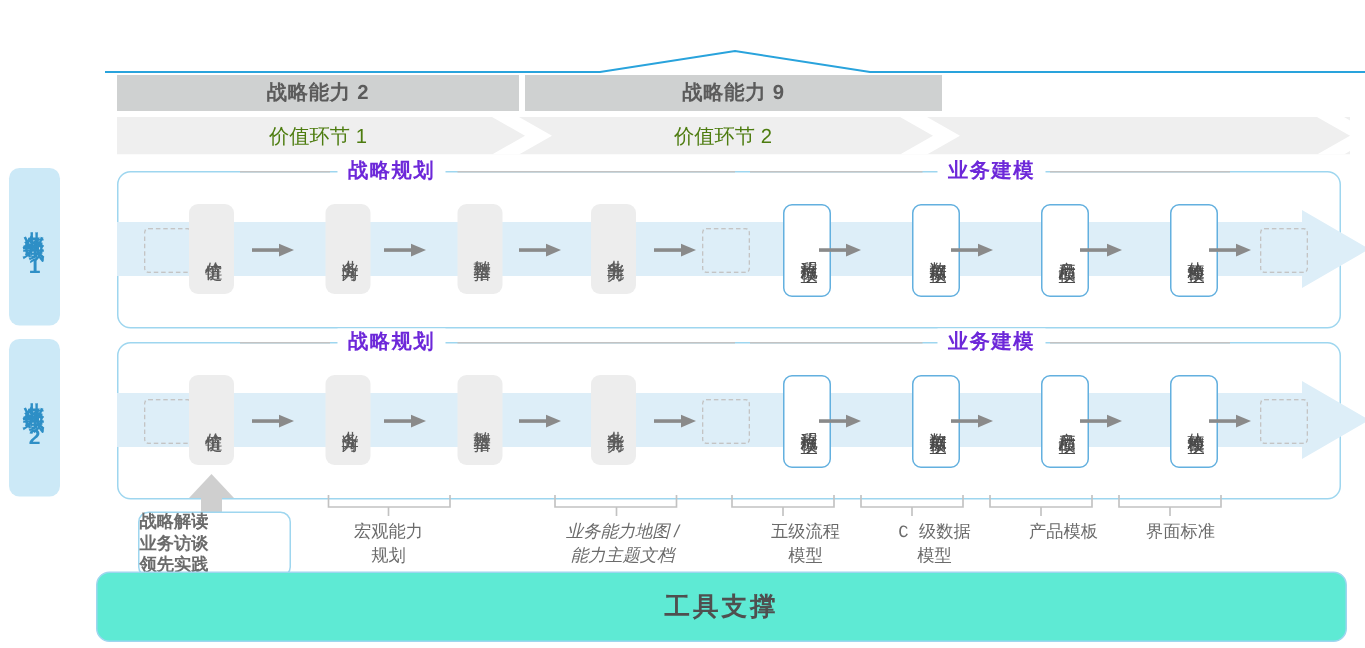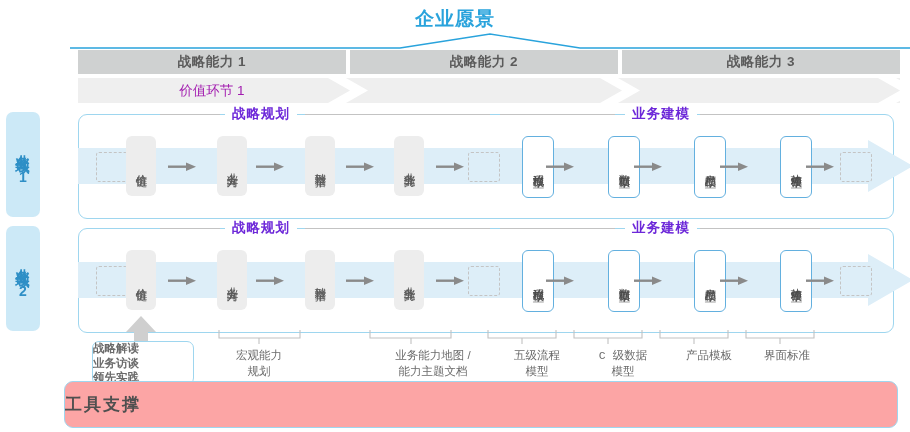--- a/index.html
+++ b/index.html
@@ -29,21 +29,21 @@
     font-size:13.5px;font-weight:bold;color:#5b5b5b;letter-spacing:.5px;
   }
   #cap-bar .cap.c1{width:268px;}
   #cap-bar .cap.c2{width:268px;}
   #cap-bar .cap.c3{width:278px;}
 
   
   #val-bar{position:absolute;left:78px;top:78px;width:822px;height:25px;}
   #val-bar .vlabels{position:absolute;left:0;top:0;width:822px;height:25px;display:flex;}
   #val-bar .vlabels .v{display:flex;align-items:center;justify-content:center;
-    font-size:13.5px;color:#a21caf;}
+    font-size:13.5px;color:#4d7c0f;}
   #val-bar .vlabels .v1{width:268px;}
   #val-bar .vlabels .v2{width:272px;}
   #val-bar .vlabels .v3{width:282px;}
 
   
   .side-label{
     position:absolute;left:6px;width:34px;background:#cce9f7;border-radius:7px;
     display:flex;align-items:center;justify-content:center;
   }
   .side-label span{
@@ -90,51 +90,50 @@
   #annot-box{
     position:absolute;left:92px;top:341px;width:100px;height:42px;
     border:1px solid #9ed6ef;border-radius:7px;background:#fff;
     display:flex;align-items:center;justify-content:flex-start;
     font-size:11.5px;line-height:1.3;color:#6b6b6b;text-align:center;font-weight:bold;
   }
 
   
   #tool-bar{
     position:absolute;left:64px;top:381px;width:832px;height:45px;
-    border:1px solid #9ed6ef;border-radius:9px;background:#fca5a5;
-    display:flex;align-items:center;justify-content:flex-start;
+    border:1px solid #9ed6ef;border-radius:9px;background:#5eead4;
+    display:flex;align-items:center;justify-content:center;
   }
   #tool-bar .t{font-size:17px;font-weight:bold;color:#4f4f4f;letter-spacing:2px;}
 </style>
 </head>
 <body>
 
 <div id="top-titles">
-  <div class="ttl">企业愿景</div>
 </div>
 
 <svg id="tent-line" viewBox="0 0 840 20">
   <polyline points="0,16 330,16 420,2 510,16 840,16" fill="none" stroke="#29A3DC" stroke-width="1.4"></polyline>
 </svg>
 
 <div id="cap-bar">
-  <div class="cap c1">战略能力 1</div>
   <div class="cap c2">战略能力 2</div>
-  <div class="cap c3">战略能力 3</div>
+  <div class="cap c3">战略能力 9</div>
 </div>
 
 <div id="val-bar">
   <svg width="822" height="25" viewBox="0 0 822 25" style="position:absolute;left:0;top:0;">
     <rect x="0" y="0" width="822" height="25" fill="#efefef"></rect>
     <polygon points="250,0 268,0 290,12.5 268,25 250,25 272,12.5" fill="#ffffff"></polygon>
     <polygon points="522,0 540,0 562,12.5 540,25 522,25 544,12.5" fill="#ffffff"></polygon>
     <polygon points="800,0 818,0 840,12.5 818,25 800,25 822,12.5" fill="#ffffff"></polygon>
   </svg>
   <div class="vlabels">
     <div class="v v1">价值环节 1</div>
+    <div class="v v2">价值环节 2</div>
   </div>
 </div>
 
 <div class="side-label" id="side-1">
   <span>业务领域 1</span>
 </div>
 <div class="side-label" id="side-2">
   <span>业务领域 2</span>
 </div>
 
@@ -318,21 +317,21 @@
 </svg>
 
 <div id="annot-box">
   <div style="white-space:pre-line;">战略解读
 业务访谈
 领先实践</div>
 </div>
 
 <div class="annot" style="left:209px;top:348px;width:100px;white-space:pre-line;">宏观能力
 规划</div>
-<div class="annot" style="left:368px;top:348px;width:130px;white-space:pre-line;">业务能力地图 /
+<div class="annot" style="left:350px;top:348px;width:130px;white-space:pre-line;font-style:italic;">业务能力地图 /
 能力主题文档</div>
 <div class="annot" style="left:492px;top:348px;width:90px;white-space:pre-line;">五级流程
 模型</div>
 <div class="annot" style="left:578px;top:348px;width:90px;white-space:pre-line;font-family:Liberation Mono, monospace;">C 级数据
 模型</div>
 <div class="annot" style="left:664px;top:348px;width:90px;white-space:pre-line;">产品模板</div>
 <div class="annot" style="left:742px;top:348px;width:90px;white-space:pre-line;">界面标准</div>
 
 <div id="tool-bar">
   <div class="t">工具支撑</div>

